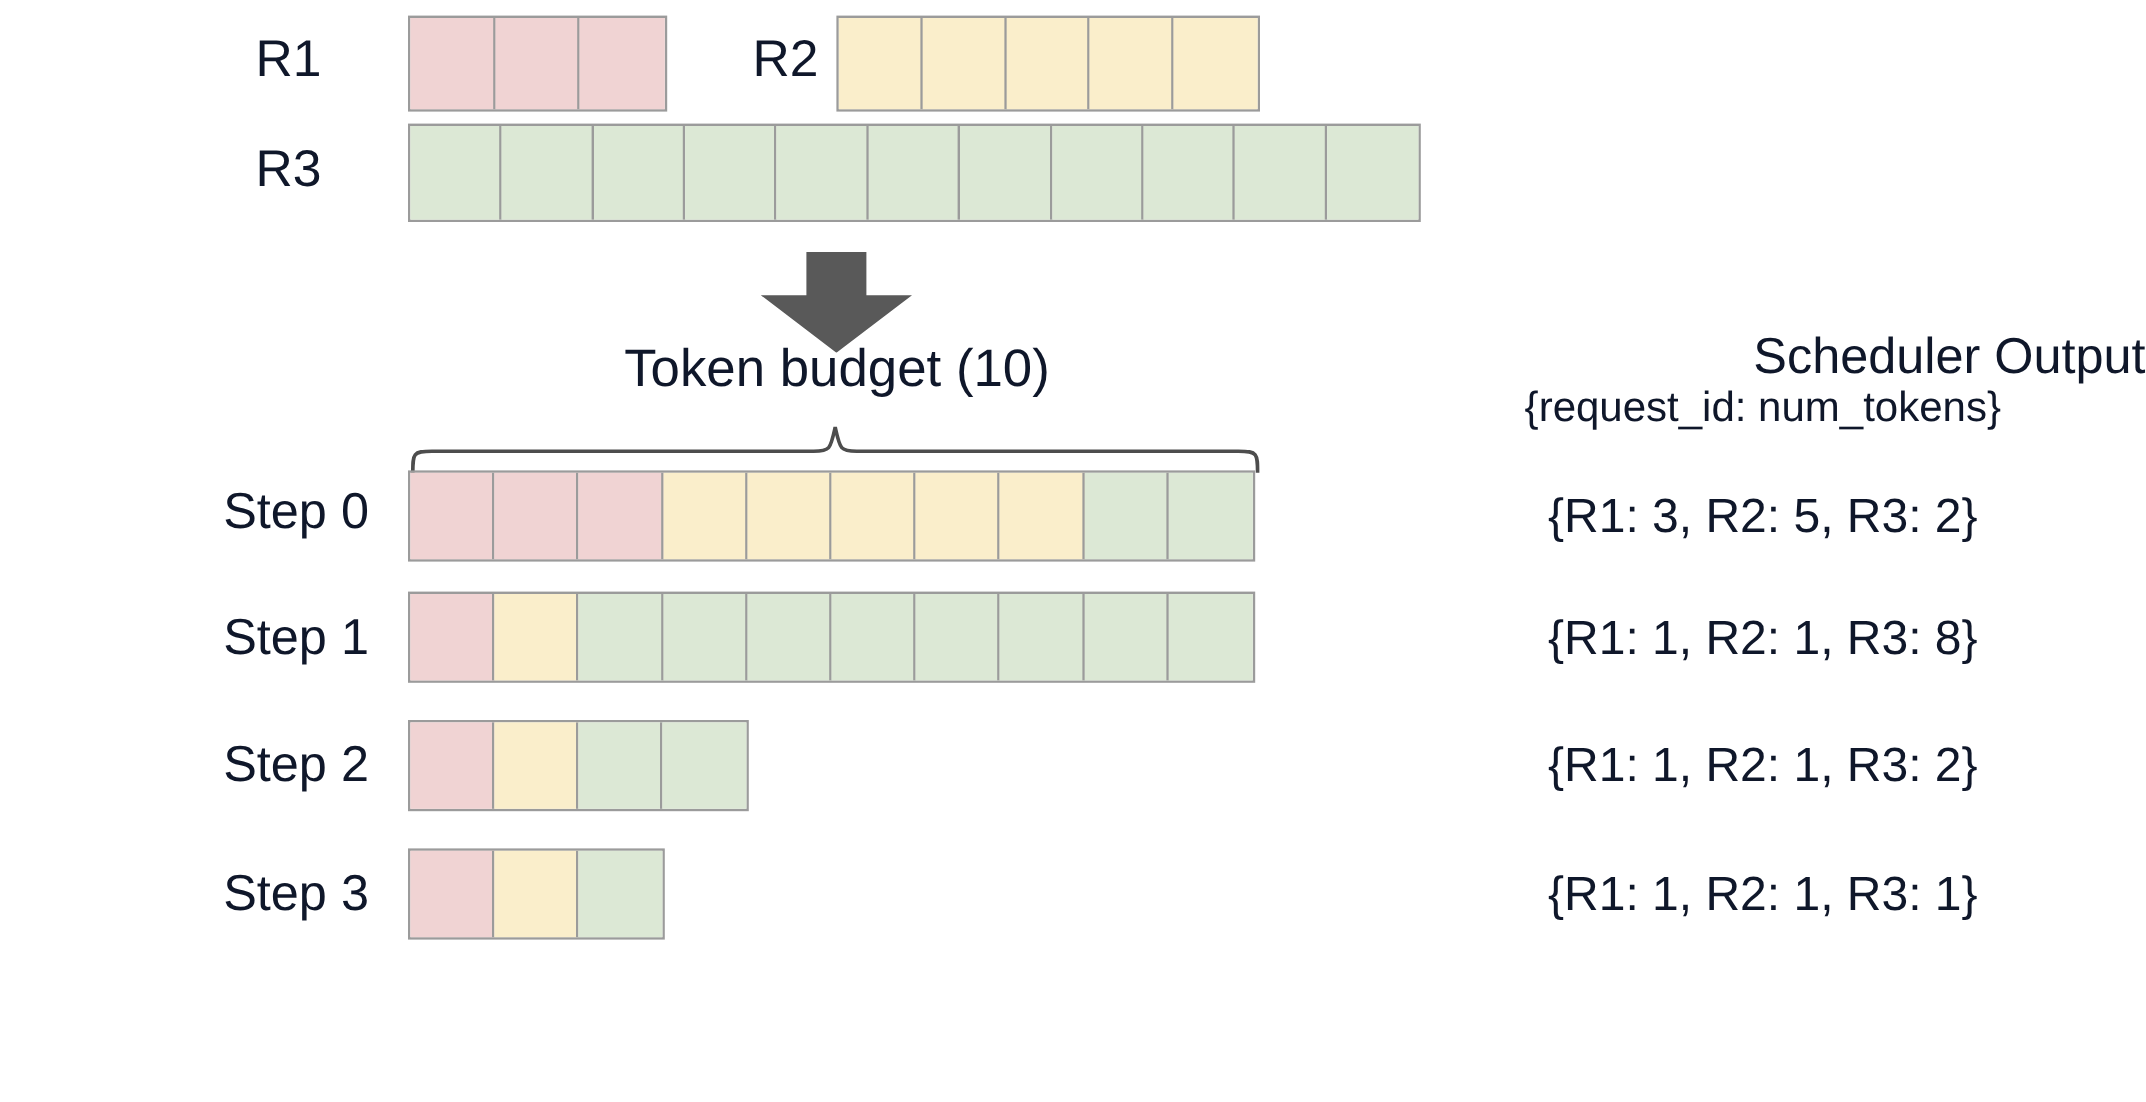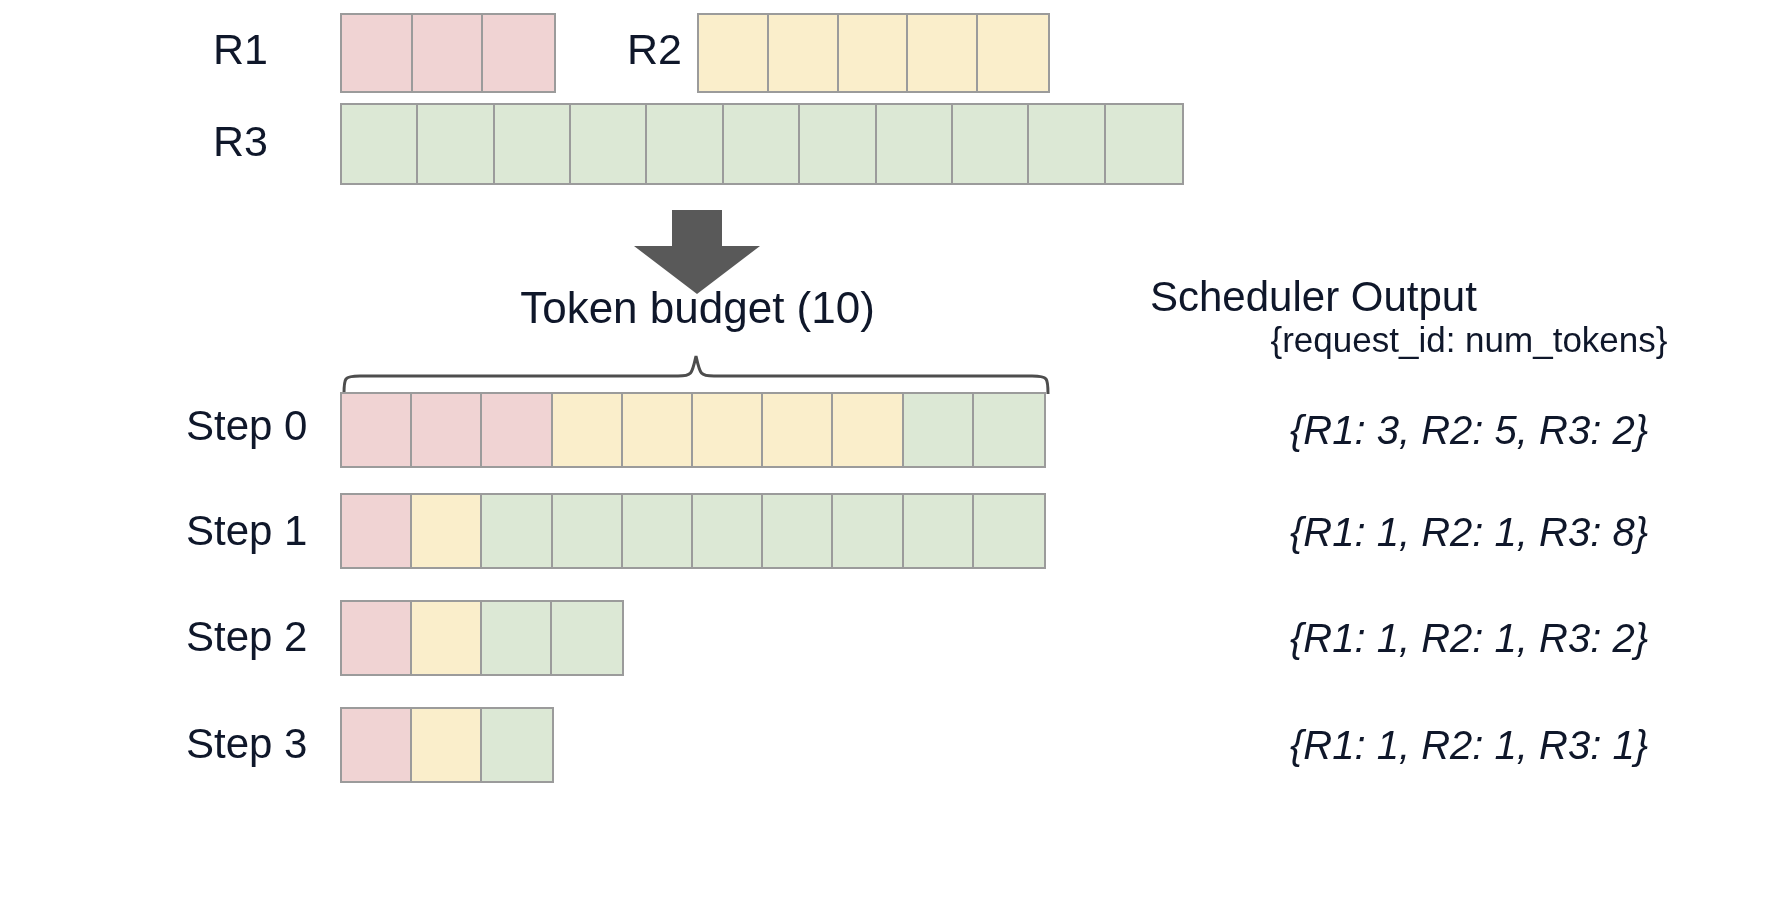--- a/index.html
+++ b/index.html
@@ -45,35 +45,34 @@
     left: 0;
     top: 0;
     width: 100%;
     text-align: center;
   }
   .title-sched {
     font-size: 42px;
     left: 0;
     top: 0;
     width: 100%;
-    text-align: left;
+    text-align: right;
   }
   .subtitle-sched {
     font-size: 35px;
     left: 0;
     top: 46px;
     width: 100%;
     text-align: center;
   }
   .out-row {
     font-size: 40px;
     left: 0;
     width: 100%;
     text-align: center;
-    font-style: italic;
   }
 
   
   .bar {
     position: absolute;
     display: flex;
     box-sizing: border-box;
     border: 2px solid #9b9b9b;
     background: transparent;
   }

